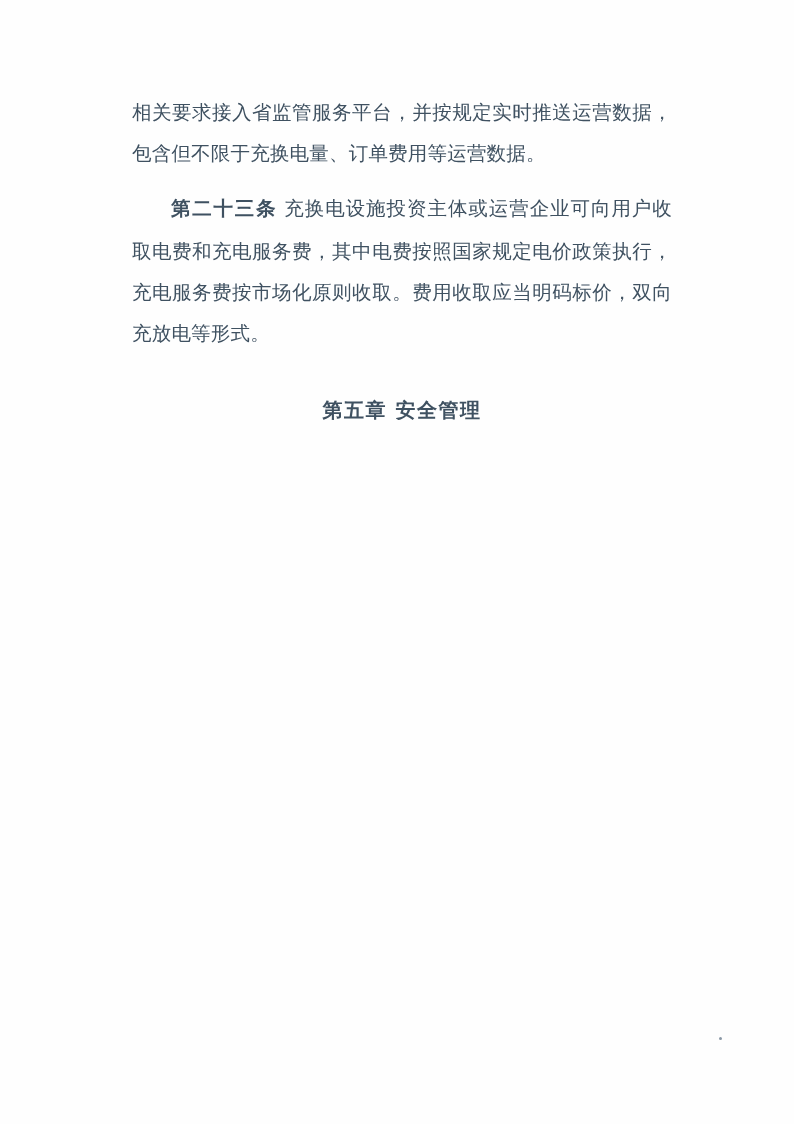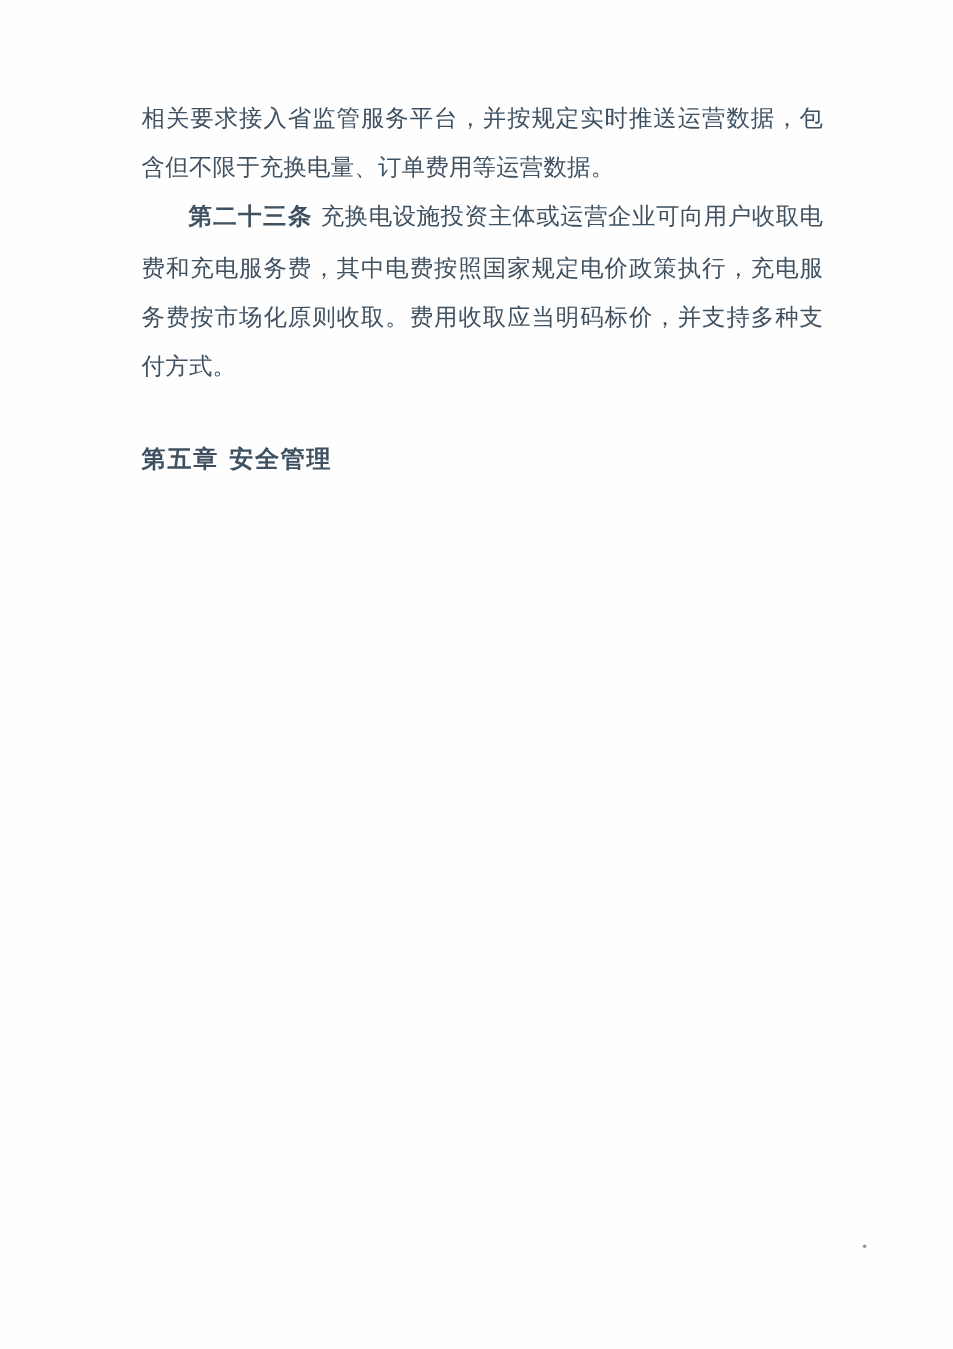--- a/index.html
+++ b/index.html
@@ -24,32 +24,33 @@
   }
   .doc-body {
     font-size: 19.5px;
     line-height: 41px;
     color: #3f5161;
     letter-spacing: 0.2px;
     text-align: justify;
     text-justify: inter-ideograph;
   }
   .para {
-    margin: 0;
+    margin: 14px;
     text-indent: 2em;
   }
   .para.cont {
     text-indent: 0;
   }
   .art-label {
     font-weight: bold;
     letter-spacing: 1px;
     font-family: Liberation Mono, monospace;
   }
   .chapter-heading {
+    text-align: center;
     font-weight: bold;
     font-size: 20px;
     line-height: 41px;
     margin: 36px 0 30px 0;
     letter-spacing: 1.5px;
     color: #3f5161;
   }
   .page-mark {
     position: absolute;
     right: 72px;
@@ -65,21 +66,21 @@
 
 <div class="page">
   <div class="doc-body">
 
     <p class="para cont">
       <span>相关要求接入省监管服务平台，并按规定实时推送运营数据，包含但不限于充换电量、订单费用等运营数据。</span>
     </p>
 
     <p class="para">
       <span class="art-label">第二十三条</span>
-      <span>充换电设施投资主体或运营企业可向用户收取电费和充电服务费，其中电费按照国家规定电价政策执行，充电服务费按市场化原则收取。费用收取应当明码标价，并支持多种支付方式。</span>
+      <span>充换电设施投资主体或运营企业可向用户收取电费和充电服务费，其中电费按照国家规定电价政策执行，充电服务费按市场化原则收取。费用收取应当明码标价，双向充放电等形式。</span>
     </p>
 
 
 
     <h2 class="chapter-heading">第五章  安全管理</h2>
 
 
   </div>
   <div class="page-mark"></div>
 </div>

